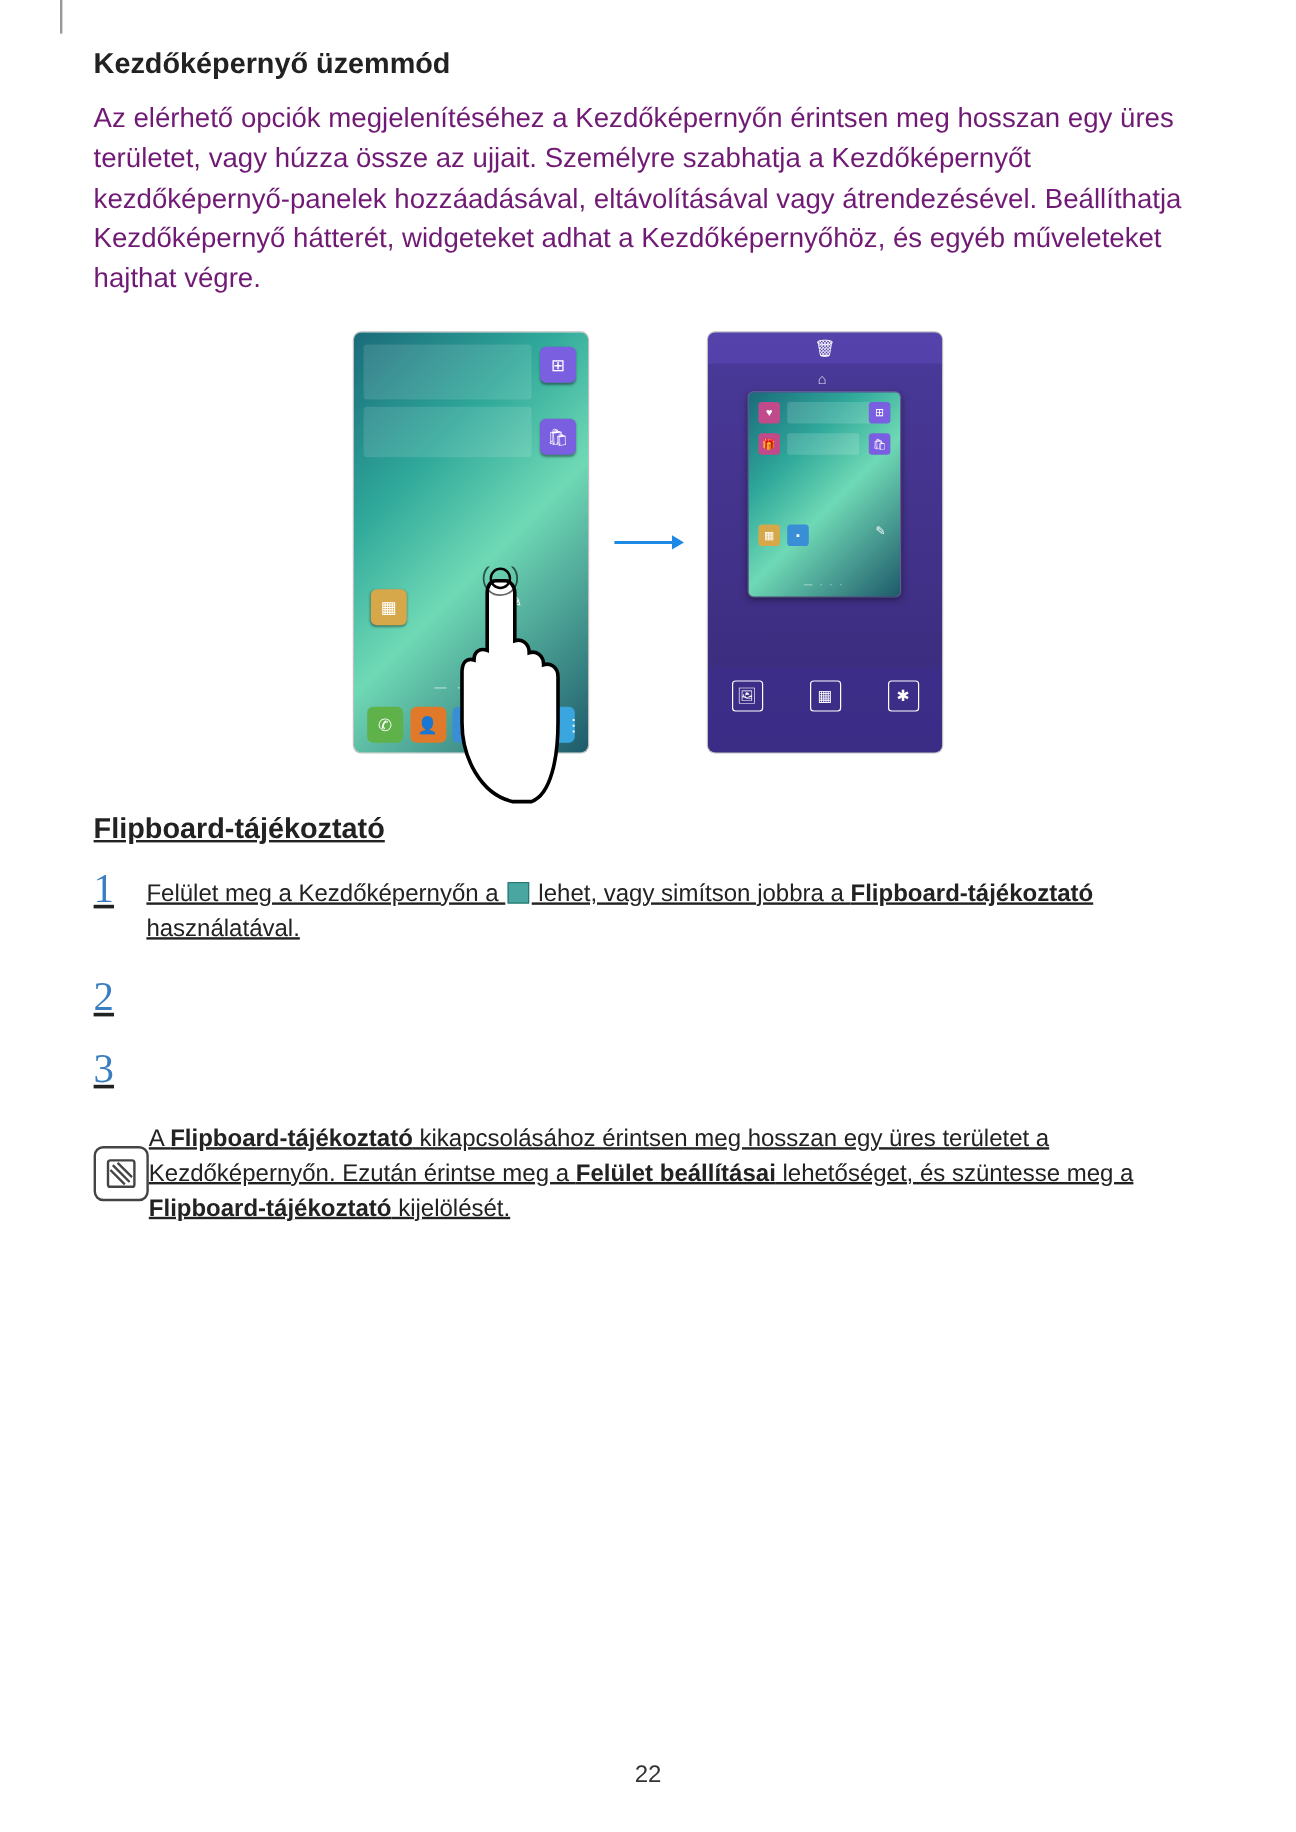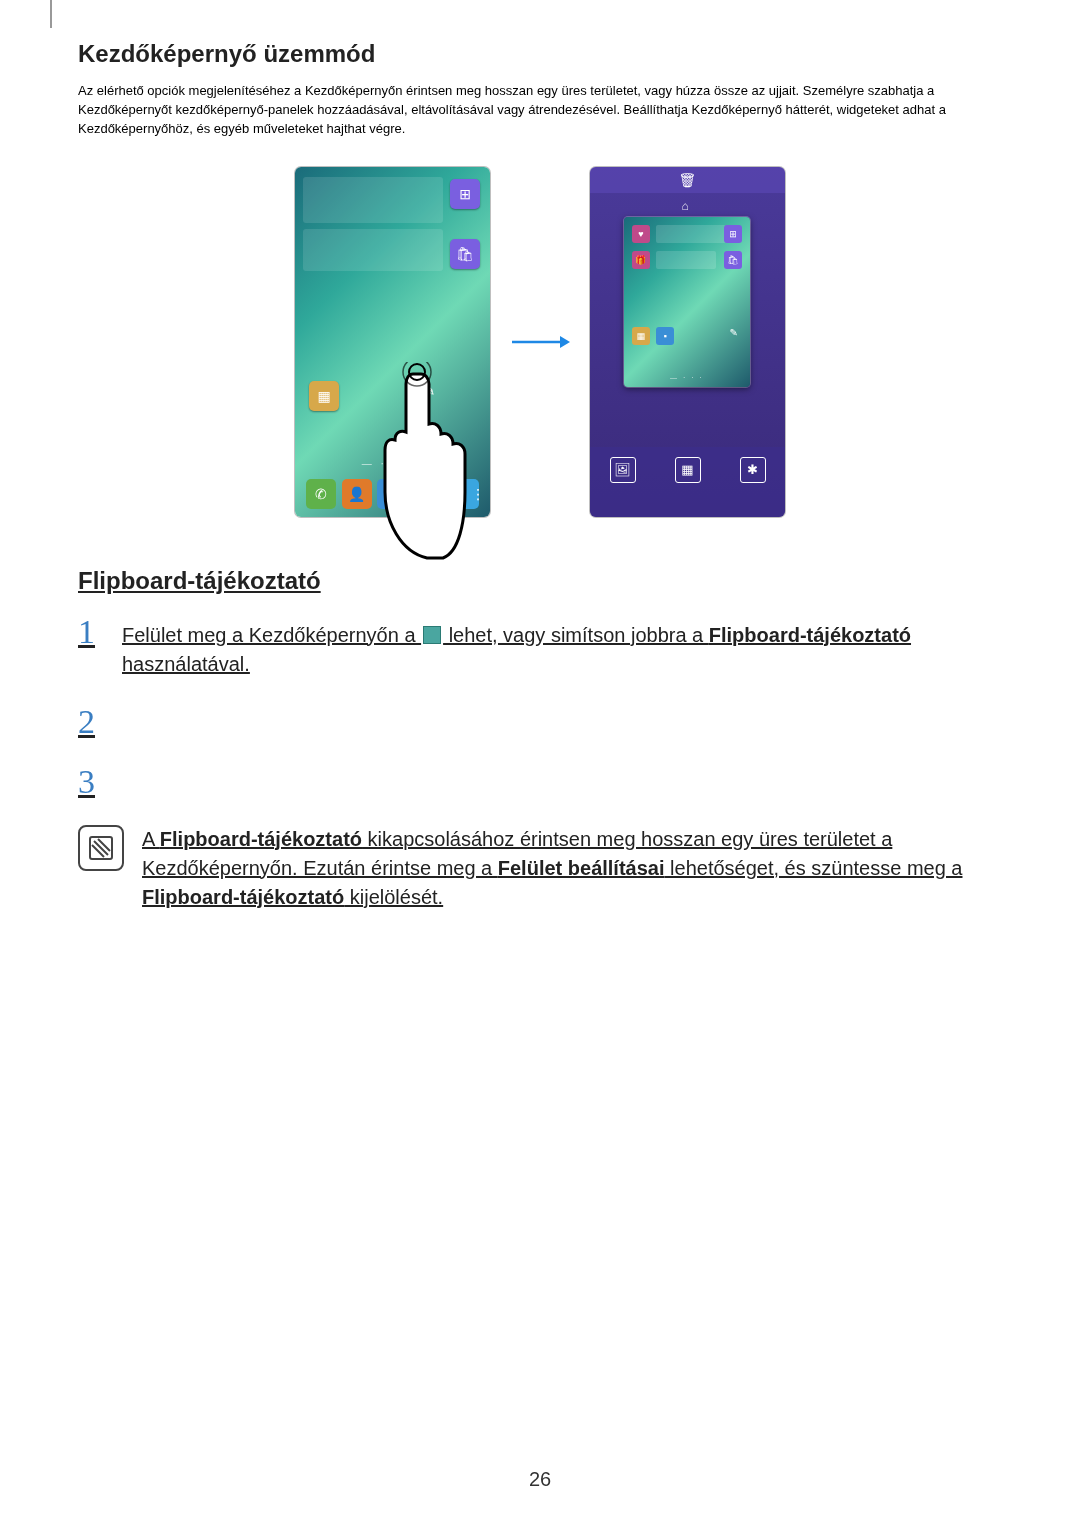--- a/index.html
+++ b/index.html
@@ -28,23 +28,23 @@
     height: 28px;
     background: #999;
   }
   h2 {
     font-size: 24px;
     font-weight: bold;
     color: #222;
     margin-bottom: 14px;
   }
   p.body {
-    font-size: 13px;
+    font-size: 23px;
     line-height: 1.45;
-    color: #000000;
+    color: #701a75;
     margin-bottom: 4px;
   }
   .figure-row {
     display: flex;
     align-items: center;
     justify-content: center;
     gap: 20px;
     margin: 28px 0 50px 0;
   }
   .phone {
@@ -143,21 +143,21 @@
     font-family: Georgia, 'Times New Roman', serif;
   }
   .steptext { font-size:20px; line-height:1.45; padding-top:6px; }
   .inline-icon {
     display:inline-block; width:18px; height:18px;
     background:#4aa6a0; border:1px solid #2a7a74;
     vertical-align:-2px; margin:0 2px;
   }
   strong { font-weight:bold; }
   .note {
-    display:flex; gap:18px; align-items:flex-start; margin-top:4px;
+    display:flex; align-items:center; margin-top:4px;
   }
   .note-icon {
     width:46px;height:46px;flex:0 0 46px;
     border:2px solid #444;border-radius:8px;
     display:flex;align-items:center;justify-content:center;
   }
   .note-icon svg { width:30px;height:30px; }
   .note-text { font-size:20px; line-height:1.45; }
   .pagenum {
     position:absolute; bottom:36px; left:0; right:0;
@@ -269,13 +269,13 @@
             <path d="M8 8 L22 22 M12 6 L24 18 M6 12 L18 24" stroke="#444" stroke-width="2" fill="none"></path>
           </svg>
       </div>
       <div class="note-text">
         <span>A </span><strong>Flipboard-tájékoztató</strong><span> kikapcsolásához érintsen meg hosszan egy üres területet a Kezdőképernyőn. Ezután érintse meg a </span><strong>Felület beállításai</strong><span> lehetőséget, és szüntesse meg a </span><strong>Flipboard-tájékoztató</strong><span> kijelölését.</span>
       </div>
     </div>
   </div>
 </div>
 
-<div class="pagenum">26</div>
+<div class="pagenum">22</div>
 
 </body></html>

